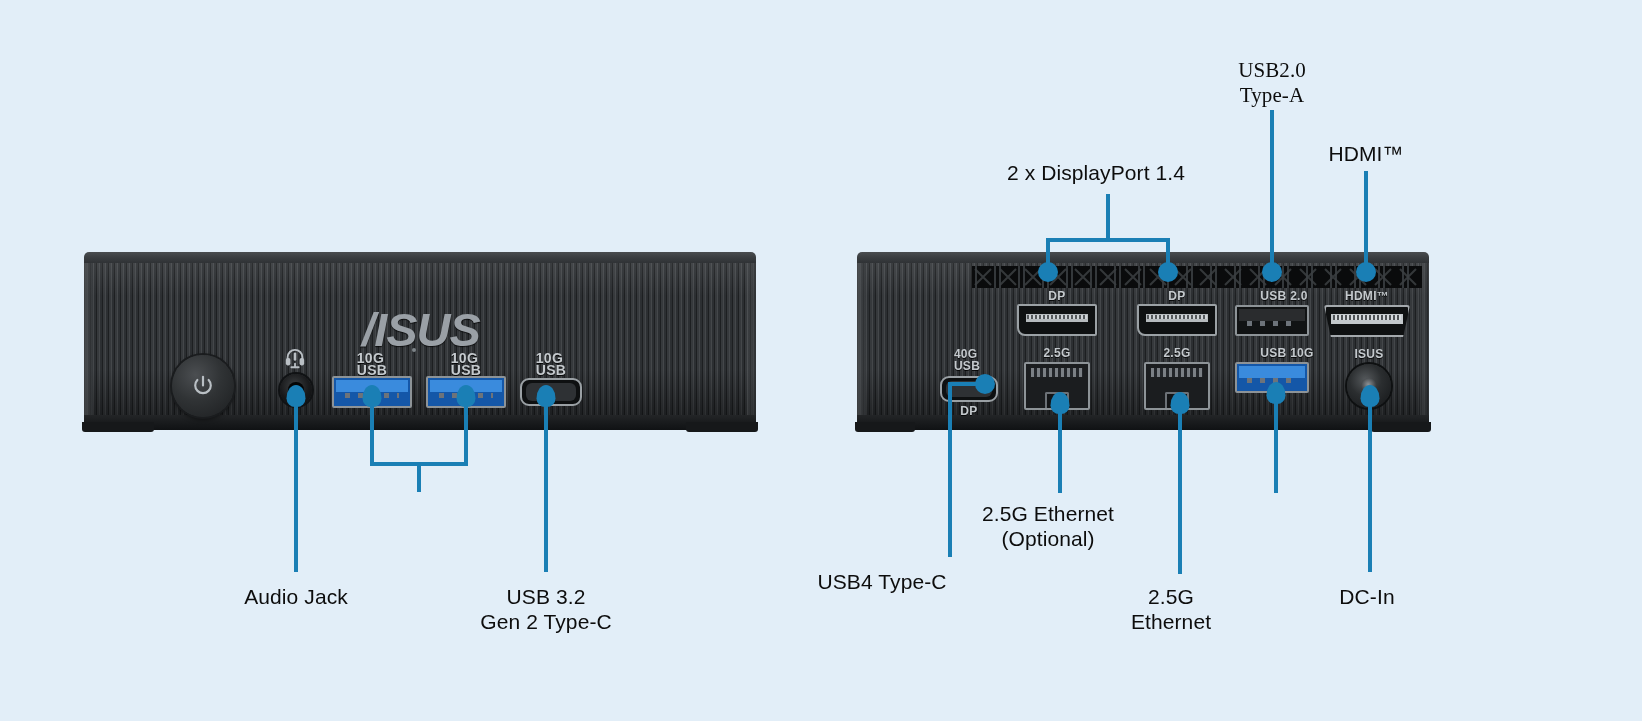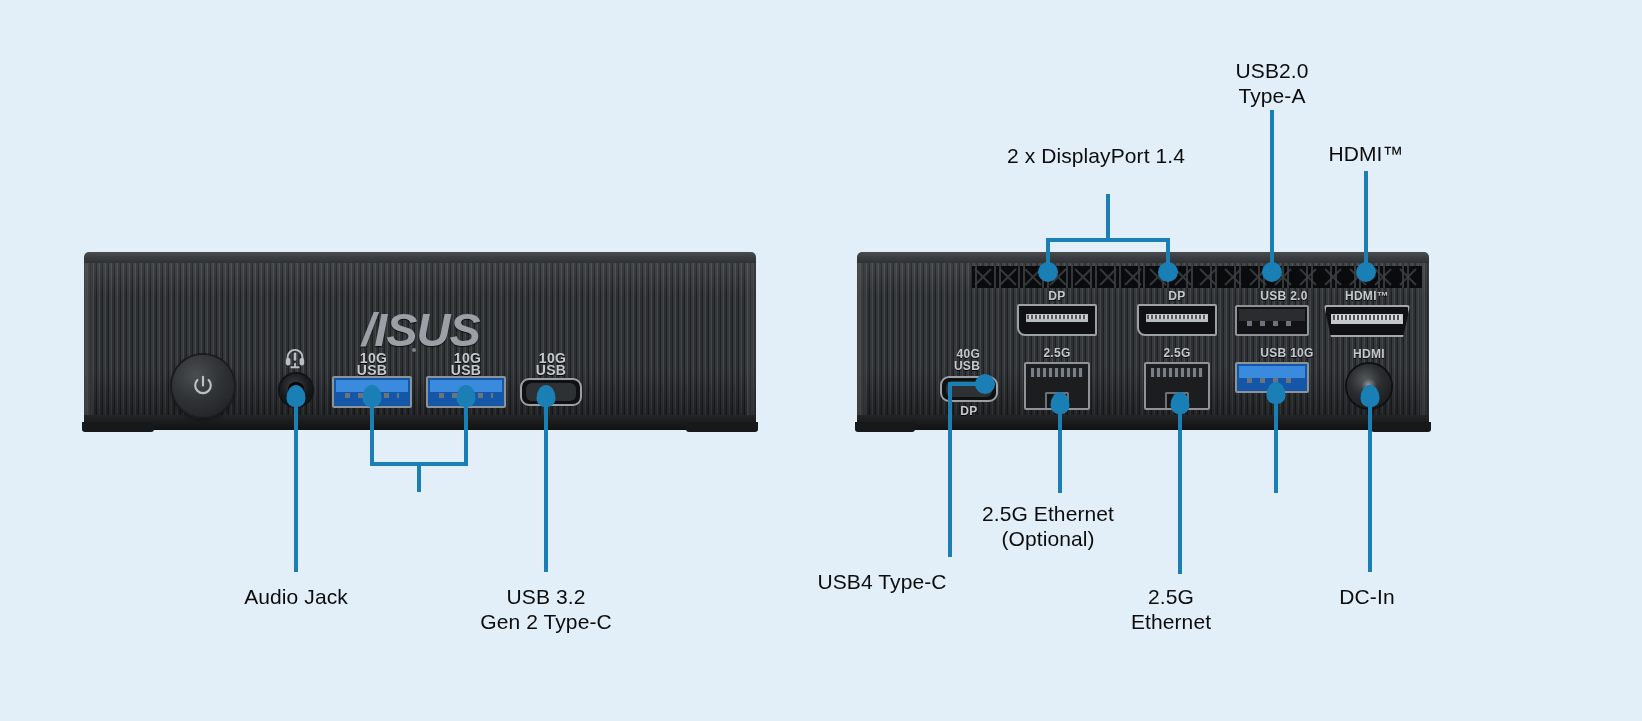--- a/index.html
+++ b/index.html
@@ -93,21 +93,21 @@
     margin-top:28px;
   }
   .led-dot{
     position:absolute;width:4px;height:4px;border-radius:50%;
     background:#7d8488;transform:translateX(-50%);
   }
 
   
   .silk{
     position:absolute;color:#c4c9cd;font-size:12px;font-weight:bold;
-    transform:translateX(-50%);text-align:right;line-height:12px;
+    transform:translateX(-50%);text-align:left;line-height:12px;
     letter-spacing:.3px;white-space:pre-line;
     text-shadow:0 1px 0 rgba(0,0,0,.8);
   }
   .silk.big{font-size:14px;}
 
   
   .pwr{
     position:absolute;border-radius:50%;
     background:radial-gradient(circle at 38% 32%,#4b4e51 0%,#303335 45%,#1b1d1f 100%);
     box-shadow:0 0 0 2px #1a1c1e, 0 2px 5px rgba(0,0,0,.7);
@@ -379,21 +379,21 @@
       <div class="pins"></div>
     </div>
 
     <div class="silk" style="left:510px;top:38px;">HDMI™</div>
     <div class="hdmi-port" style="left:467px;top:53px;width:86px;height:32px;
          border-radius:3px;clip-path:polygon(0 0,100% 0,92% 100%,8% 100%);">
       <div class="hdmi-inner"></div>
       <div class="hdmi-teeth"></div>
     </div>
 
-    <div class="silk" style="left:512px;top:96px;">HDMI</div>
+    <div class="silk" style="left:512px;top:96px;">ISUS</div>
     <div class="dcin" style="left:490px;top:112px;width:44px;height:44px;"></div>
   </div>
 
   <div class="teardrop" style="left:296px;top:385px;"></div>
   <div class="lead lead-v" style="left:294px;top:400px;height:172px;"></div>
   <div class="callout" style="left:296px;top:584px;">Audio Jack</div>
 
   <div class="teardrop" style="left:372px;top:385px;"></div>
   <div class="teardrop" style="left:466px;top:385px;"></div>
   <div class="lead lead-v" style="left:370px;top:400px;height:64px;"></div>
@@ -405,25 +405,25 @@
   <div class="lead lead-v" style="left:544px;top:400px;height:172px;"></div>
   <div class="callout" style="left:546px;top:584px;">USB 3.2
 Gen 2 Type-C</div>
 
   <div class="dot" style="left:1048px;top:262px;"></div>
   <div class="dot" style="left:1168px;top:262px;"></div>
   <div class="lead lead-v" style="left:1046px;top:238px;height:32px;"></div>
   <div class="lead lead-v" style="left:1166px;top:238px;height:32px;"></div>
   <div class="lead lead-h" style="left:1046px;top:238px;width:124px;"></div>
   <div class="lead lead-v" style="left:1106px;top:194px;height:46px;"></div>
-  <div class="callout" style="left:1096px;top:143px;">2 x DisplayPort 1.4</div>
+  <div class="callout" style="left:1096px;top:160px;">2 x DisplayPort 1.4</div>
 
   <div class="dot" style="left:1272px;top:262px;"></div>
   <div class="lead lead-v" style="left:1270px;top:110px;height:160px;"></div>
-  <div class="callout" style="left:1272px;top:58px;">USB2.0
+  <div class="callout" style="left:1272px;top:58px;font-family:Liberation Serif, serif;">USB2.0
 Type-A</div>
 
   <div class="dot" style="left:1366px;top:262px;"></div>
   <div class="lead lead-v" style="left:1364px;top:171px;height:99px;"></div>
   <div class="callout" style="left:1366px;top:141px;">HDMI™</div>
 
   <div class="dot" style="left:985px;top:374px;"></div>
   <div class="lead lead-h" style="left:948px;top:382px;width:39px;"></div>
   <div class="lead lead-v" style="left:948px;top:382px;height:175px;"></div>
   <div class="callout" style="left:882px;top:569px;">USB4 Type-C</div>

